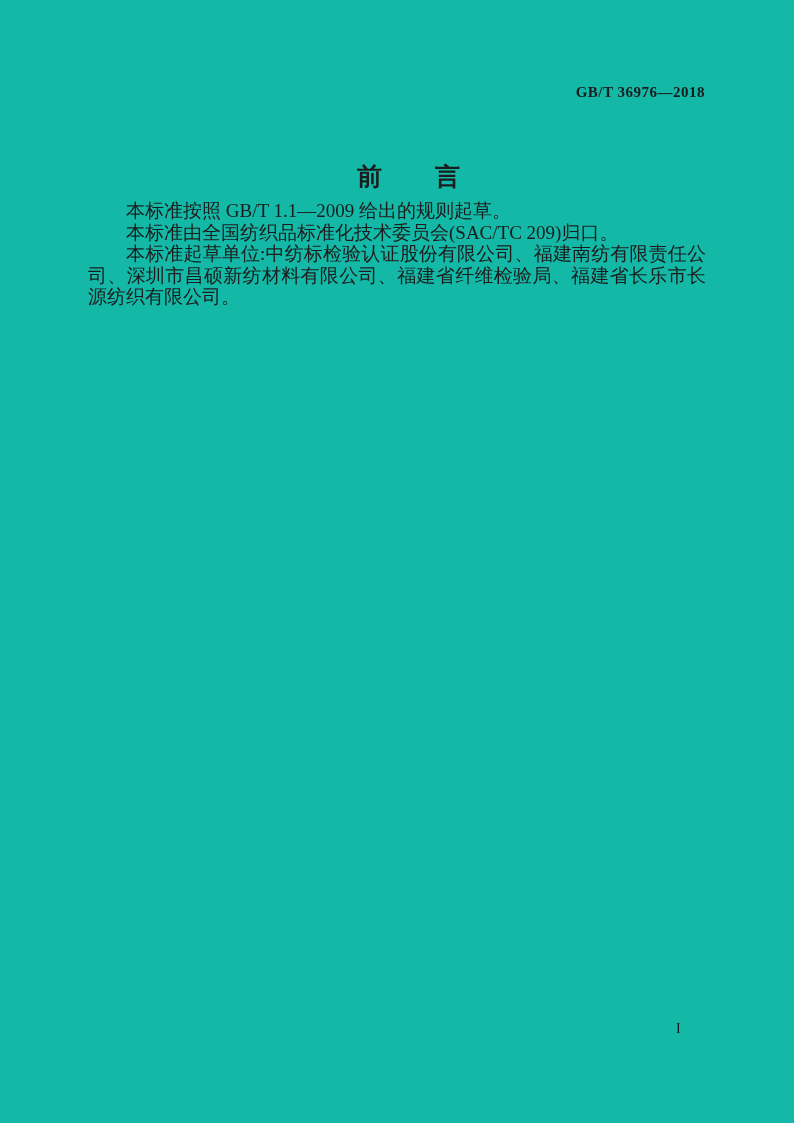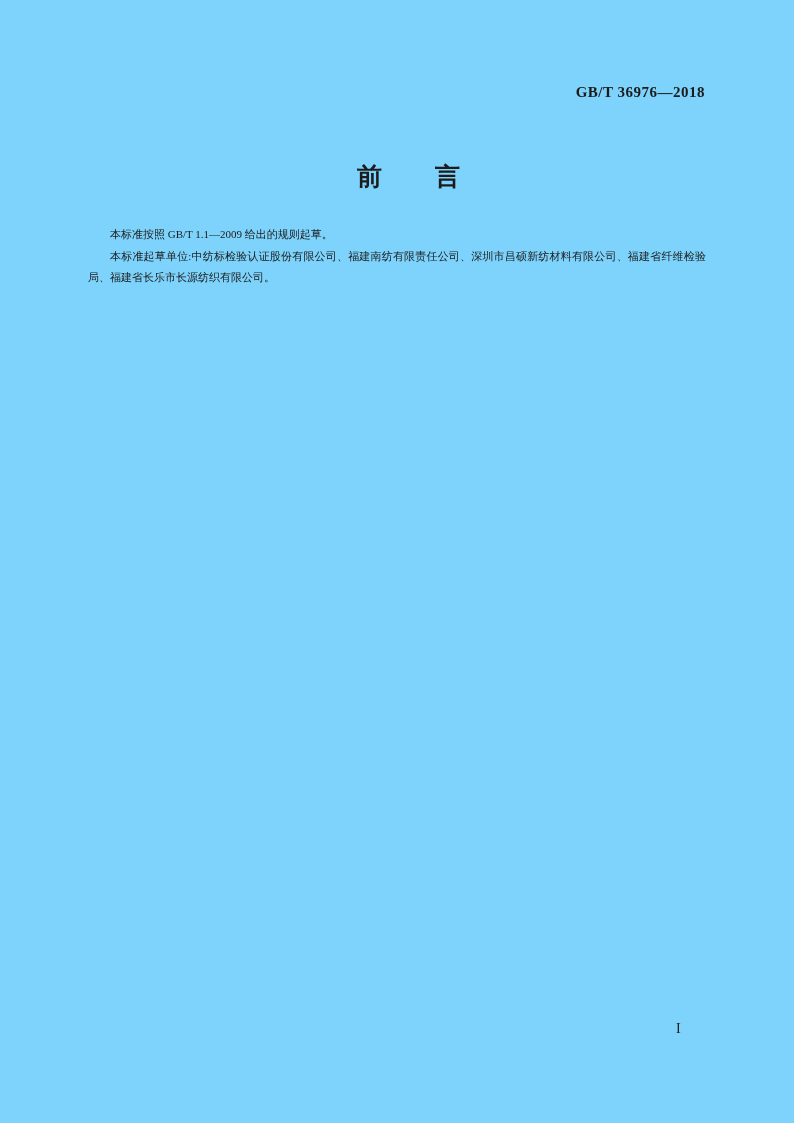--- a/index.html
+++ b/index.html
@@ -5,21 +5,21 @@
   html, body {
     margin: 0;
     padding: 0;
     background: #9b9b9b;
   }
   .page {
     position: relative;
     width: 794px;
     height: 1123px;
     margin: 0 auto;
-    background: #7dd3fc;
+    background: #14b8a6;
     font-family: "Liberation Serif", "DejaVu Serif", serif;
     color: #1c1c1c;
     overflow: hidden;
   }
   .header-code {
     position: absolute;
     top: 84px;
     right: 89px;
     font-size: 15px;
     font-weight: bold;
@@ -32,24 +32,24 @@
     left: 0;
     width: 100%;
     margin: 12px;
     text-align: center;
     font-size: 25px;
     font-weight: bold;
     letter-spacing: 1px;
   }
   .body-text {
     position: absolute;
-    top: 224px;
+    top: 200px;
     left: 88px;
     width: 618px;
-    font-size: 11px;
+    font-size: 19px;
     line-height: 21.6px;
     text-align: justify;
   }
   .body-text p {
     margin: 0;
     padding: 0;
     text-indent: 2em;
   }
   .page-number {
     position: absolute;
@@ -63,18 +63,19 @@
 <body>
 
 <div class="page">
 
   <div class="header-code">GB/T 36976—2018</div>
 
   <h1 class="foreword-title">前　　言</h1>
 
   <div class="body-text">
     <p>本标准按照 GB/T 1.1—2009 给出的规则起草。</p>
+    <p>本标准由全国纺织品标准化技术委员会(SAC/TC 209)归口。</p>
     <p>本标准起草单位:中纺标检验认证股份有限公司、福建南纺有限责任公司、深圳市昌硕新纺材料有限公司、福建省纤维检验局、福建省长乐市长源纺织有限公司。</p>
   </div>
 
   <div class="page-number">I</div>
 
 </div>
 
 </body></html>

